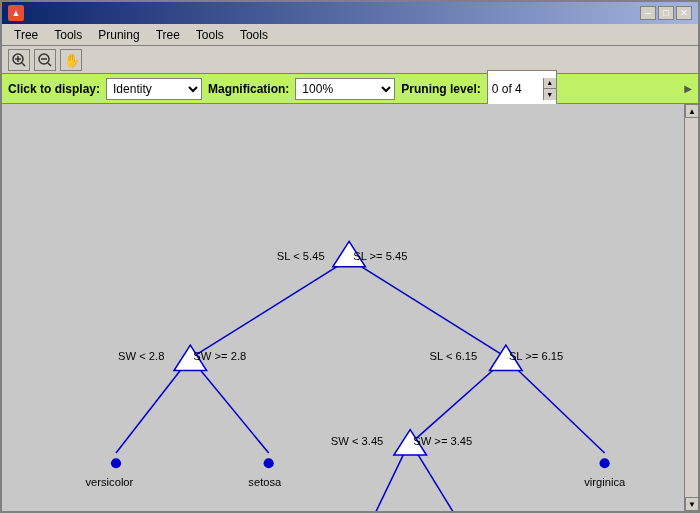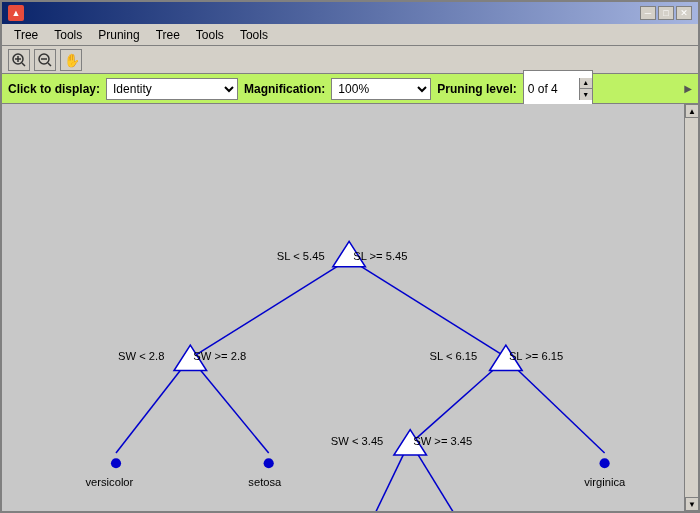--- a/index.html
+++ b/index.html
@@ -221,21 +221,21 @@
     </div>
     <div class="tool-btn">
       <svg width="16" height="16" viewBox="0 0 16 16">
         <text x="1" y="13" font-size="13">✋</text>
       </svg>
     </div>
   </div>
 
   <div class="controls-bar">
     <span class="controls-label">Click to display:</span>
-    <select class="controls-select" style="width:132px;">
+    <select class="controls-select" style="width:96px;">
       <option>Identity</option>
     </select>
     <span class="controls-label">Magnification:</span>
     <select class="controls-select" style="width:100px;">
       <option>100%</option>
     </select>
     <span class="controls-label">Pruning level:</span>
     <div style="display:flex; align-items:center; border:1px solid #808080; background:white; height:38px;">
       <input class="pruning-input" style="border: none; width: 55px; height: 20px; outline: none;" value="0 of 4" readonly="">
       <div style="display:flex; flex-direction:column; border-left:1px solid #808080; height:22px;">

